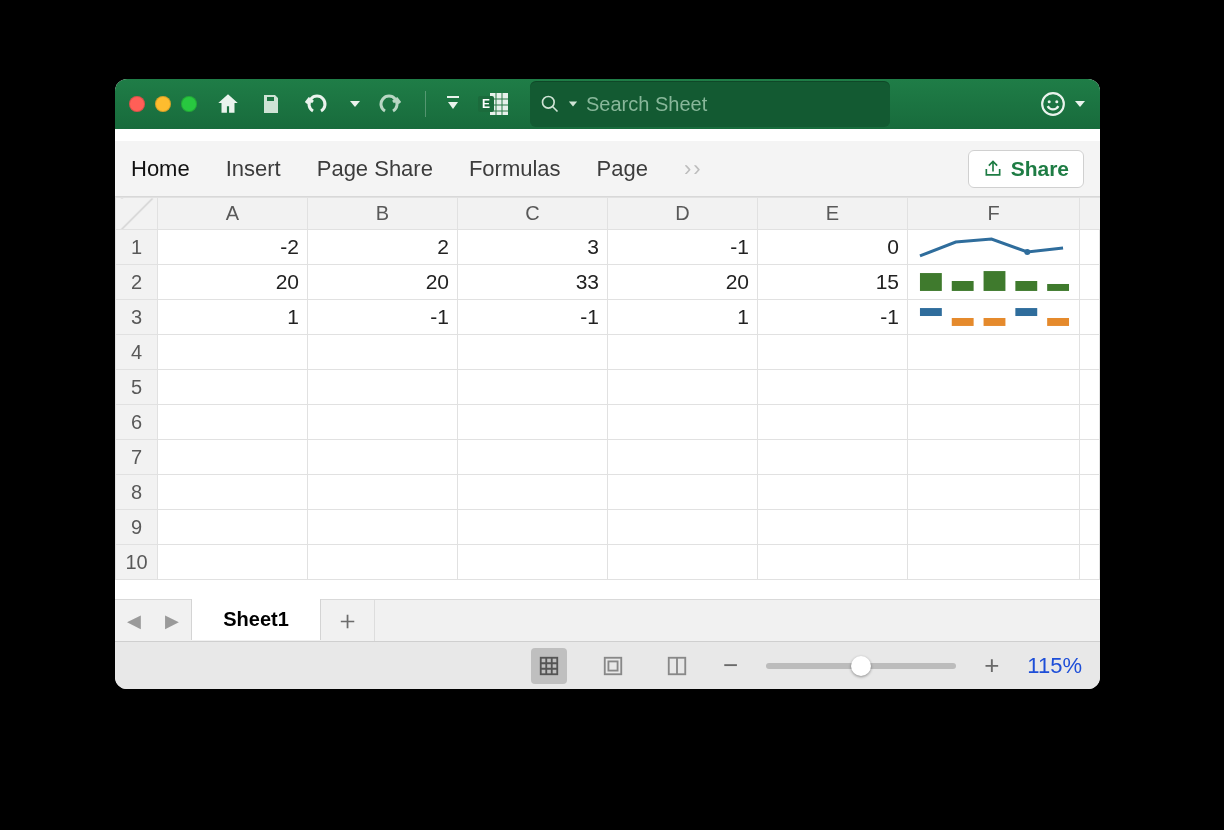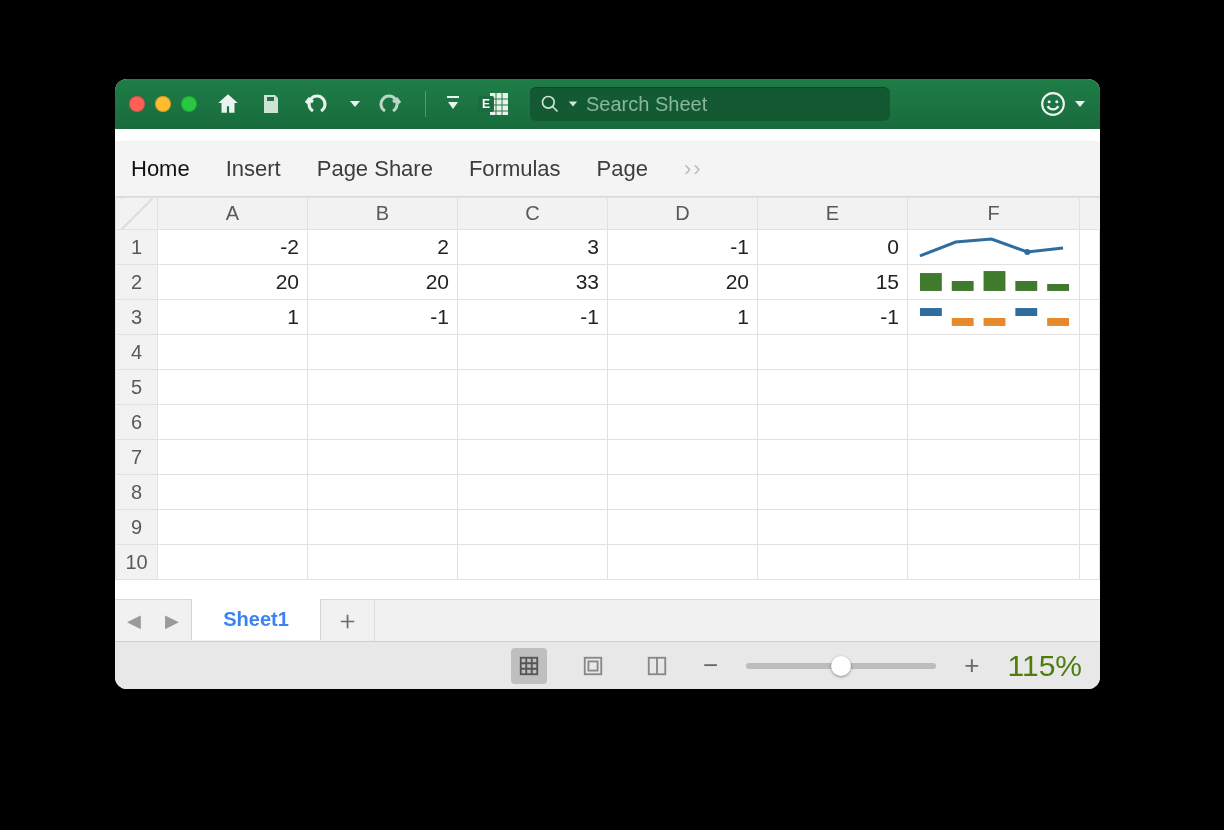--- a/index.html
+++ b/index.html
@@ -9,21 +9,21 @@
   
   .titlebar { height: 50px; background: linear-gradient(#1f7d47,#186b3c); display: flex; align-items: center; padding: 0 14px; gap: 18px; color: #dfeee4; }
   .traffic { display: flex; gap: 10px; }
   .dot { width: 16px; height: 16px; border-radius: 50%; }
   .dot.red { background:#ff5f57; box-shadow: inset 0 0 0 1px rgba(0,0,0,.15);}
   .dot.amber { background:#febc2e; box-shadow: inset 0 0 0 1px rgba(0,0,0,.15);}
   .dot.green { background:#28c840; box-shadow: inset 0 0 0 1px rgba(0,0,0,.15);}
   .tbicon { display:flex; align-items:center; justify-content:center; color:#eaf3ed; fill:#eaf3ed; cursor:pointer;}
   .tbicon svg { display:block; }
   .divider { width:1px; height:26px; background:rgba(255,255,255,.25); margin:0 2px;}
-  .search { flex:0 0 360px; height:34px; background:#135a32; border-radius:6px; display:flex; align-items:center; padding:12px 10px; gap:8px; box-shadow: inset 0 1px 0 rgba(0,0,0,.2);}
+  .search { flex:0 0 360px; height:46px; background:#135a32; border-radius:6px; display:flex; align-items:center; padding:12px 10px; gap:8px; box-shadow: inset 0 1px 0 rgba(0,0,0,.2);}
   .search svg{flex-shrink:0;}
   .search input { flex:1; background:transparent; border:none; outline:none; color:#cfe3d5; font-size:20px;}
   .search input::placeholder{color:#88b79a;}
   .tb-spacer{flex:1;}
   .tb-right{display:flex;align-items:center;gap:8px;color:#e9f4ec;}
 
   
   .ribbon { height:56px; background:#f4f4f4; border-bottom:1px solid #d8d8d8; display:flex; align-items:center; padding:0 16px; gap:36px;margin-top:12px;}
   .ribbon-tab { font-size:22px; color:#3c3c3c; cursor:pointer; }
   .ribbon-tab.active { color:#111; font-weight:500;}
@@ -42,33 +42,33 @@
   .colhdr th.sparkcol{width:172px;}
   .colhdr th.fill{border-right:none;}
   .rowhdr{ text-align:center; width:42px;}
   .grid td.cell { height:35px; text-align:right; padding:0 8px; font-size:21px; color:#222;}
   .spark { padding:4px 6px !important; }
   .spark svg{display:block;width:100%;height:26px;}
 
   
   .sheetbar { height:42px; background:#f1f1f1; border-top:1px solid #d9d9d9; display:flex; align-items:stretch;}
   .sheet-nav { width:38px; display:flex; align-items:center; justify-content:center; color:#9a9a9a; font-size:18px; cursor:pointer;}
-  .sheet-tab { background:#fff; border:1px solid #d4d4d4; border-bottom:none; border-top:none; min-width:130px; display:flex; align-items:center; justify-content:center; font-size:20px; color:#3b82f6; font-weight:600; position:relative; top:-1px;}
+  .sheet-tab { background:#fff; border:1px solid #d4d4d4; border-bottom:none; border-top:none; min-width:130px; display:flex; align-items:center; justify-content:center; font-size:20px; color:#000000; font-weight:600; position:relative; top:-1px;}
   .sheet-add { width:54px; display:flex; align-items:center; justify-content:center; color:#6c6c6c; font-size:26px; cursor:pointer; border-right:1px solid #ddd;}
   .sheetbar .rest{flex:1;}
 
   
   .status { height:48px; background:#e8e8e8; border-top:1px solid #cfcfcf; display:flex; align-items:center; padding:0 18px; gap:28px; color:#6a6a6a;}
   .status .spacer{flex:1;}
   .viewbtn { width:36px; height:36px; display:flex; align-items:center; justify-content:center; border-radius:4px; cursor:pointer;}
   .viewbtn.active{background:#bfbfbf;}
   .zoom-slider{ width:190px; height:6px; background:#bcbcbc; border-radius:3px; position:relative;}
   .zoom-slider .thumb{position:absolute; top:50%; transform:translate(-50%,-50%); width:20px; height:20px; background:#fff; border-radius:50%; box-shadow:0 1px 3px rgba(0,0,0,.4);}
   .zoom-sign{font-size:26px; cursor:pointer; user-select:none;}
-  .zoom-label{font-size:30px; color:#4d7c0f;}
+  .zoom-label{font-size:22px; color:#1d4ed8;}
 </style>
 </head>
 <body>
 
 <div class="window">
 
   <div class="titlebar">
     <div class="traffic">
       <div class="dot red"></div>
       <div class="dot amber"></div>
@@ -143,20 +143,26 @@
   </div>
 
   <div class="ribbon">
     <div class="ribbon-tab active">Home</div>
     <div class="ribbon-tab">Insert</div>
     <div class="ribbon-tab">Page Share</div>
     <div class="ribbon-tab">Formulas</div>
     <div class="ribbon-tab">Page</div>
     <div class="ribbon-more">››</div>
     <div class="ribbon-spacer"></div>
+    <div class="share-btn">
+      <svg width="20" height="20" viewBox="0 0 24 24">
+          <path fill="none" stroke-width="2" d="M4 12v7h16v-7M12 3v12M7 8l5-5 5 5"></path>
+        </svg>
+      <span>Share</span>
+    </div>
   </div>
 
   <div class="gridwrap">
     <table class="grid">
       <tbody>
           <tr class="colhdr">
         <th class="corner"></th>
         <th>A</th>
         <th>B</th>
         <th>C</th>

